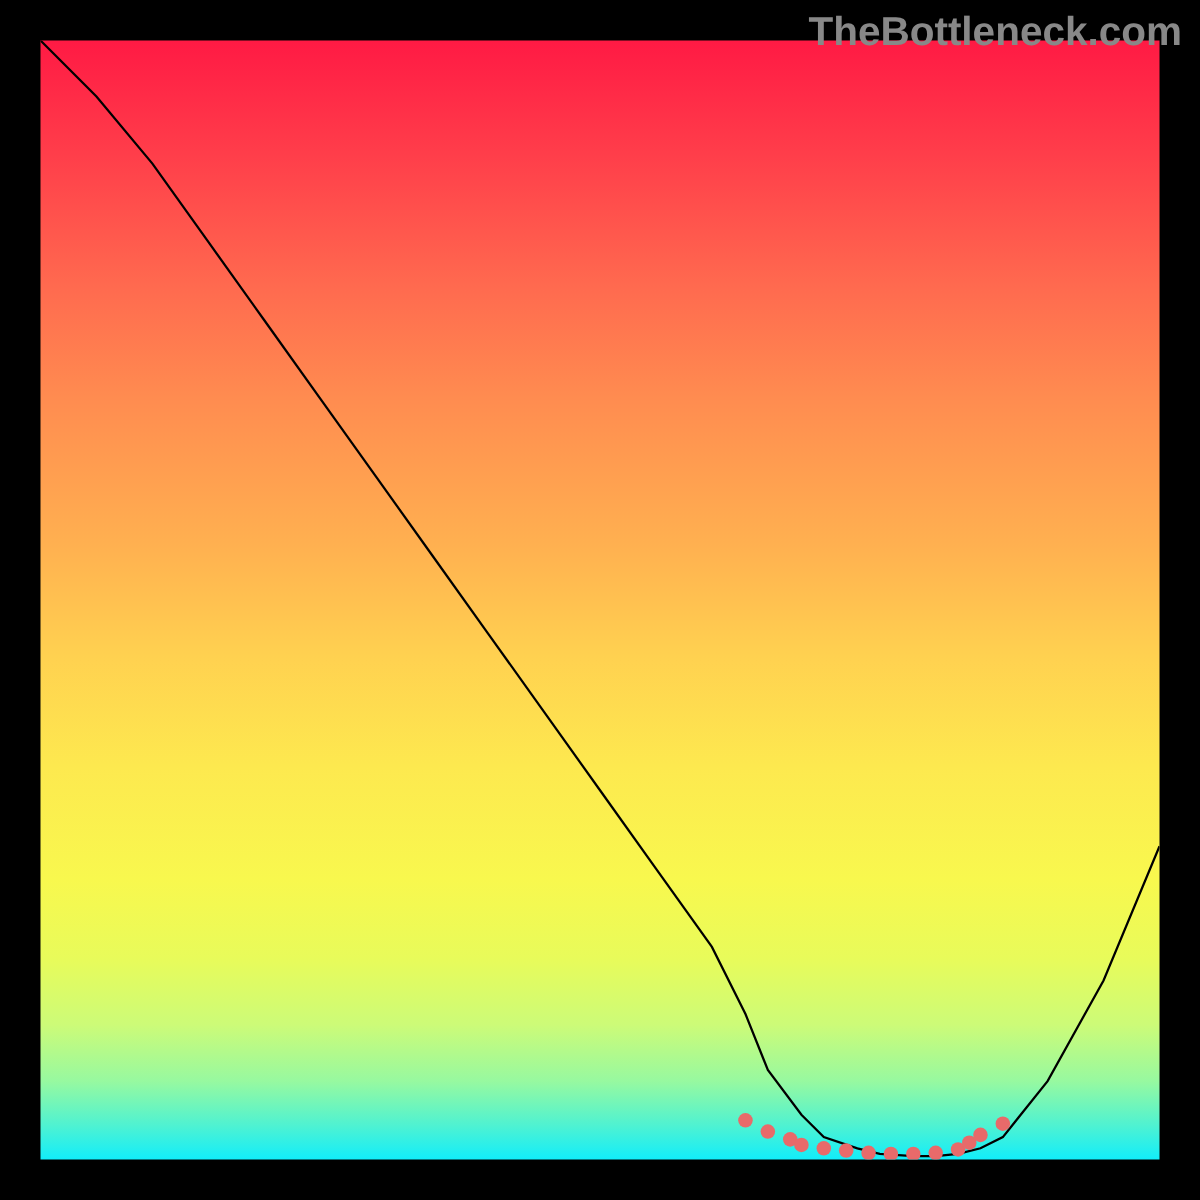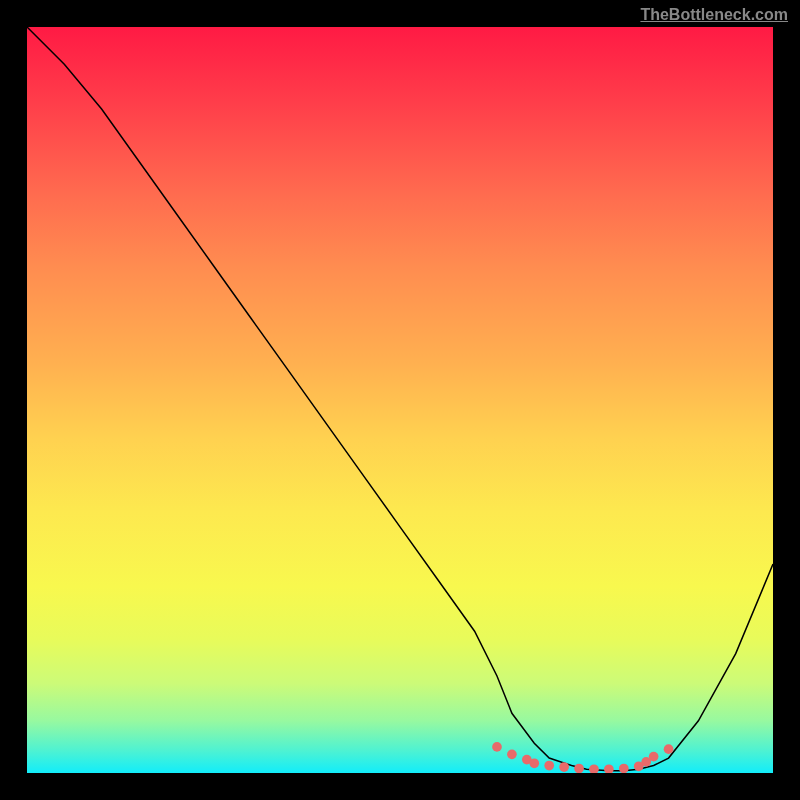--- a/index.html
+++ b/index.html
@@ -1,17 +1,17 @@
 <!DOCTYPE html>
 <html><head>
 <meta charset="utf-8">
 <style>
   * { margin: 0; padding: 0; box-sizing: border-box; }
   body { width: 800px; height: 800px; background: #000; position: relative; font-family: Arial, sans-serif; }
-  .watermark { position: absolute; top: 6px; right: 12px; color: #888; font-size: 16px; font-weight: bold; z-index: 10; text-decoration: underline; }
+  .watermark { position: absolute; top: 6px; right: 12px; color: #888; font-size: 27px; font-weight: bold; z-index: 10; }
   .plot-area { position: absolute; left: 27px; top: 27px; width: 746px; height: 746px; }
   .gradient-bg { position: absolute; left: 0; top: 0; width: 100%; height: 100%;
     background: linear-gradient(to bottom,
       #ff1a44 0%,
       #ff3d4a 10%,
       #ff6a4f 22%,
       #ff8c50 32%,
       #ffb050 45%,
       #ffd150 55%,
       #fde94f 65%,

